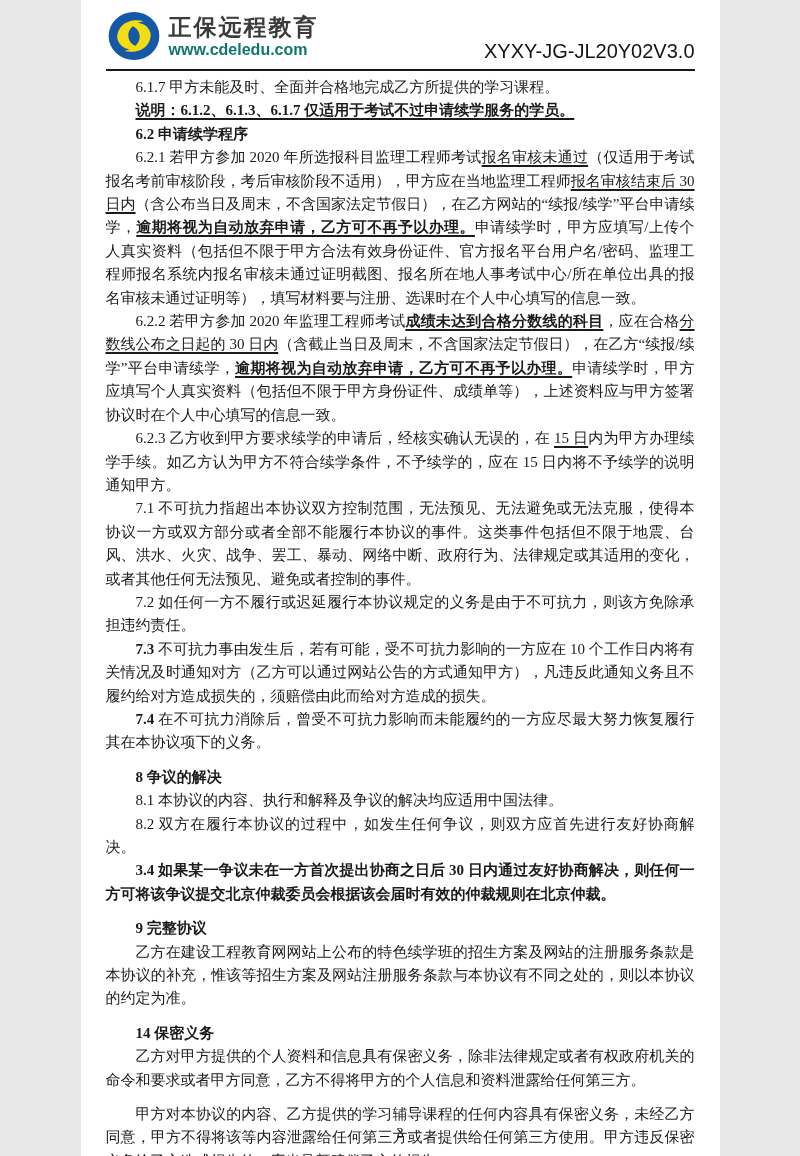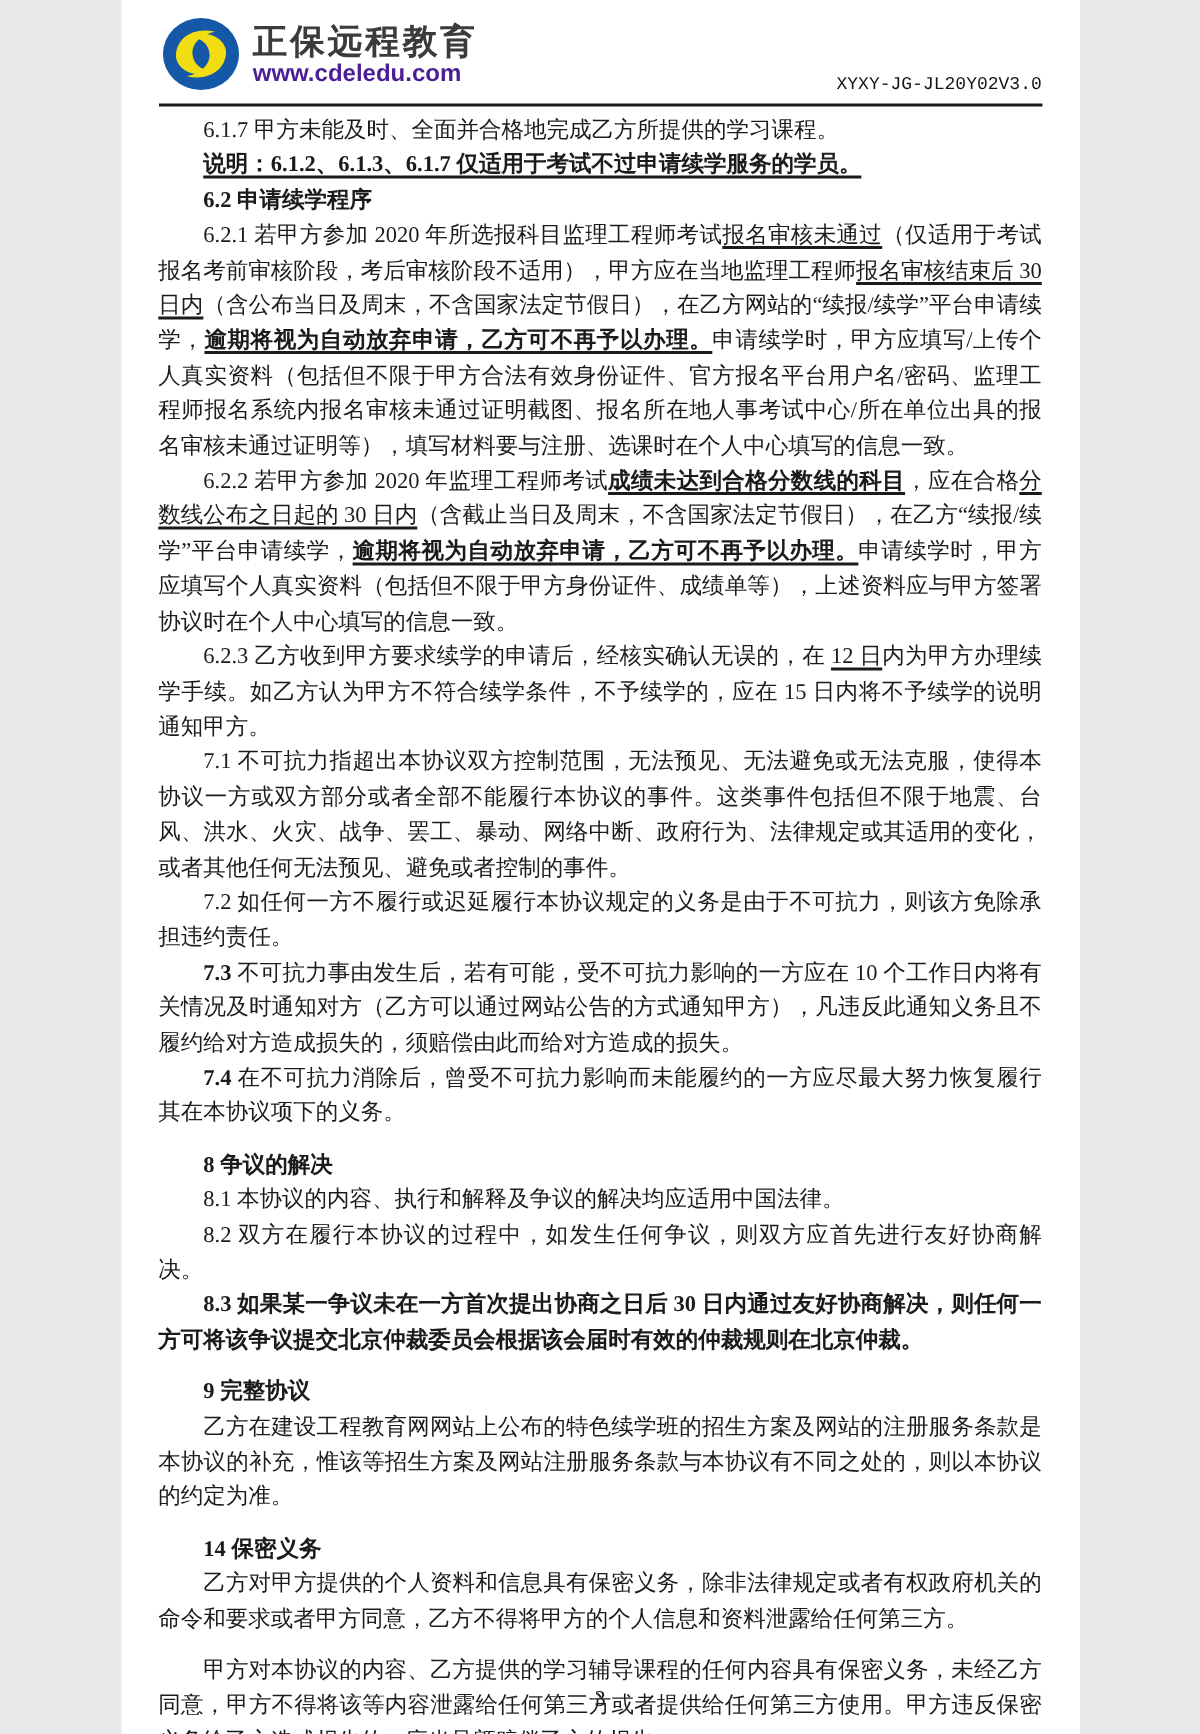--- a/index.html
+++ b/index.html
@@ -19,25 +19,25 @@
   .logo{width:56px;height:56px;flex:0 0 auto;}
   .logo-circle{fill:#1458a7;}
   .logo-swirl{fill:#f2dd13;}
   .brand-text{margin-left:7px;display:flex;flex-direction:column;justify-content:center;}
   .brand-name{
     font-family:"Liberation Sans","DejaVu Sans",sans-serif;
     font-weight:700;font-size:23px;line-height:26px;color:#3b3b3b;letter-spacing:2px;
   }
   .brand-url{
     font-family:"Liberation Sans","DejaVu Sans",sans-serif;
-    font-weight:700;font-size:16px;line-height:19px;color:#4c1d95;
+    font-weight:700;font-size:16px;line-height:19px;color:#0f766e;
   }
   .doc-code{
-    font-family:Liberation Mono, monospace;
-    font-size:12px;color:#141414;padding-bottom:1px;
+    font-family:Liberation Sans, sans-serif;
+    font-size:20px;color:#141414;padding-bottom:1px;
   }
   
   .content{
     padding:5px 25px 0 25px;
     font-size:15px;line-height:23.4px;text-align:justify;
   }
   p.para{margin:0;text-indent:2em;}
   p.para.no-indent{text-indent:0;}
   p.para.space-before{margin-top:11px;}
   p.para.heading{font-weight:700;}
@@ -70,29 +70,29 @@
       <div class="doc-code">XYXY-JG-JL20Y02V3.0</div>
     </div>
   </div>
 
   <div class="content">
       <p class="para"><span>6.1.7 甲方未能及时、全面并合格地完成乙方所提供的学习课程。</span></p>
       <p class="para"><span class="b u">说明：6.1.2、6.1.3、6.1.7 仅适用于考试不过申请续学服务的学员。</span></p>
       <p class="para heading"><span class="b">6.2 申请续学程序</span></p>
       <p class="para"><span>6.2.1 若甲方参加 2020 年所选报科目监理工程师考试</span><span class="u">报名审核未通过</span><span>（仅适用于考试报名考前审核阶段，考后审核阶段不适用），甲方应在当地监理工程师</span><span class="u">报名审核结束后 30 日内</span><span>（含公布当日及周末，不含国家法定节假日），在乙方网站的“续报/续学”平台申请续学，</span><span class="b u">逾期将视为自动放弃申请，乙方可不再予以办理。</span><span>申请续学时，甲方应填写/上传个人真实资料（包括但不限于甲方合法有效身份证件、官方报名平台用户名/密码、监理工程师报名系统内报名审核未通过证明截图、报名所在地人事考试中心/所在单位出具的报名审核未通过证明等），填写材料要与注册、选课时在个人中心填写的信息一致。</span></p>
       <p class="para"><span>6.2.2 若甲方参加 2020 年监理工程师考试</span><span class="b u">成绩未达到合格分数线的科目</span><span>，应在合格</span><span class="u">分数线公布之日起的 30 日内</span><span>（含截止当日及周末，不含国家法定节假日），在乙方“续报/续学”平台申请续学，</span><span class="b u">逾期将视为自动放弃申请，乙方可不再予以办理。</span><span>申请续学时，甲方应填写个人真实资料（包括但不限于甲方身份证件、成绩单等），上述资料应与甲方签署协议时在个人中心填写的信息一致。</span></p>
-      <p class="para"><span>6.2.3 乙方收到甲方要求续学的申请后，经核实确认无误的，在 </span><span class="u">12 日</span><span>内为甲方办理续学手续。如乙方认为甲方不符合续学条件，不予续学的，应在 15 日内将不予续学的说明通知甲方。</span></p>
+      <p class="para"><span>6.2.3 乙方收到甲方要求续学的申请后，经核实确认无误的，在 </span><span class="u">15 日</span><span>内为甲方办理续学手续。如乙方认为甲方不符合续学条件，不予续学的，应在 15 日内将不予续学的说明通知甲方。</span></p>
       <p class="para"><span>7.1 不可抗力指超出本协议双方控制范围，无法预见、无法避免或无法克服，使得本协议一方或双方部分或者全部不能履行本协议的事件。这类事件包括但不限于地震、台风、洪水、火灾、战争、罢工、暴动、网络中断、政府行为、法律规定或其适用的变化，或者其他任何无法预见、避免或者控制的事件。</span></p>
       <p class="para"><span>7.2 如任何一方不履行或迟延履行本协议规定的义务是由于不可抗力，则该方免除承担违约责任。</span></p>
       <p class="para"><span class="b">7.3</span><span> 不可抗力事由发生后，若有可能，受不可抗力影响的一方应在 10 个工作日内将有关情况及时通知对方（乙方可以通过网站公告的方式通知甲方），凡违反此通知义务且不履约给对方造成损失的，须赔偿由此而给对方造成的损失。</span></p>
       <p class="para"><span class="b">7.4</span><span> 在不可抗力消除后，曾受不可抗力影响而未能履约的一方应尽最大努力恢复履行其在本协议项下的义务。</span></p>
       <p class="para heading space-before"><span class="b">8 争议的解决</span></p>
       <p class="para"><span>8.1 本协议的内容、执行和解释及争议的解决均应适用中国法律。</span></p>
       <p class="para"><span>8.2 双方在履行本协议的过程中，如发生任何争议，则双方应首先进行友好协商解决。</span></p>
-      <p class="para"><span class="b">8.3 如果某一争议未在一方首次提出协商之日后 30 日内通过友好协商解决，则任何一方可将该争议提交北京仲裁委员会根据该会届时有效的仲裁规则在北京仲裁。</span></p>
+      <p class="para"><span class="b">3.4 如果某一争议未在一方首次提出协商之日后 30 日内通过友好协商解决，则任何一方可将该争议提交北京仲裁委员会根据该会届时有效的仲裁规则在北京仲裁。</span></p>
       <p class="para heading space-before"><span class="b">9 完整协议</span></p>
       <p class="para"><span>乙方在建设工程教育网网站上公布的特色续学班的招生方案及网站的注册服务条款是本协议的补充，惟该等招生方案及网站注册服务条款与本协议有不同之处的，则以本协议的约定为准。</span></p>
       <p class="para heading space-before"><span class="b">14 保密义务</span></p>
       <p class="para"><span>乙方对甲方提供的个人资料和信息具有保密义务，除非法律规定或者有权政府机关的命令和要求或者甲方同意，乙方不得将甲方的个人信息和资料泄露给任何第三方。</span></p>
       <p class="para space-before"><span>甲方对本协议的内容、乙方提供的学习辅导课程的任何内容具有保密义务，未经乙方同意，甲方不得将该等内容泄露给任何第三方或者提供给任何第三方使用。甲方违反保密义务给乙方造成损失的，应当足额赔偿乙方的损失。</span></p>
       <p class="para heading space-before"><span class="b">11 协议期限</span></p>
     </div>
 
   <div class="footer">3</div>
 

